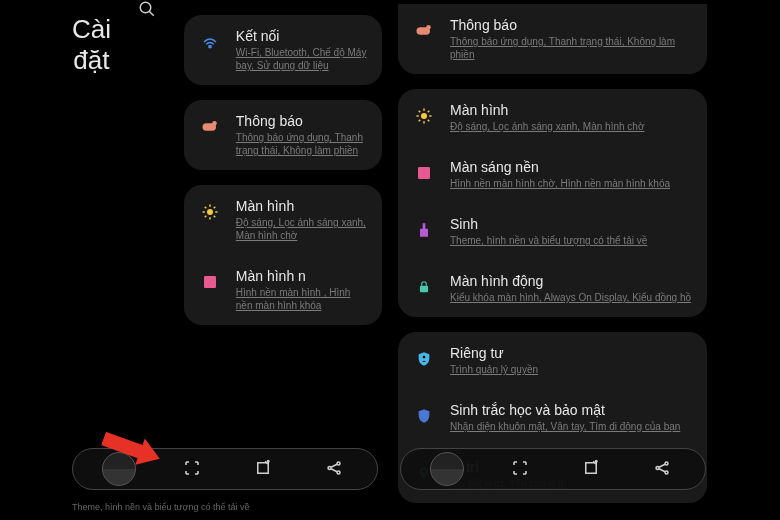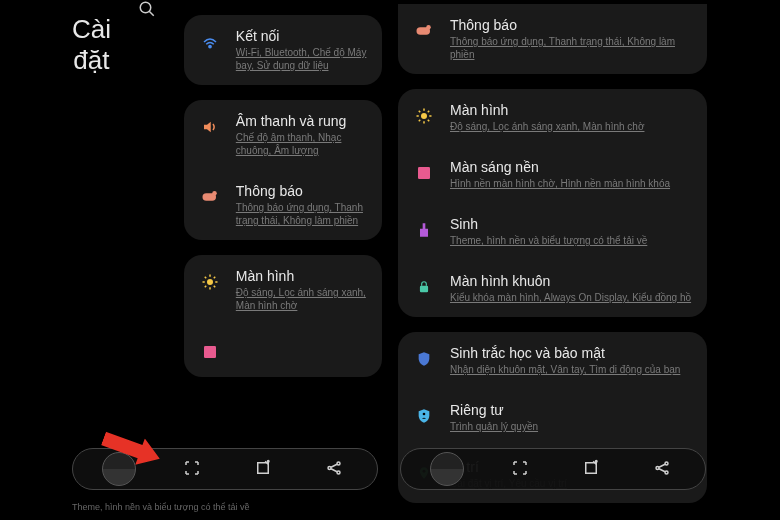--- a/index.html
+++ b/index.html
@@ -160,32 +160,20 @@
             </svg>
           </span>
         <div class="item-text">
           <div class="item-title">Kết nối</div>
           <div class="item-subtitle">Wi-Fi, Bluetooth, Chế độ Máy bay, Sử dụng dữ liệu</div>
         </div>
       </div>
     </div>
     <div class="group">
       <div class="item">
-        <span class="item-icon c-orange">
-            <svg width="18" height="18" viewBox="0 0 24 24" fill="currentColor">
-              <path d="M4 9v6h4l5 4V5L8 9H4z"></path>
-              <path d="M16 8 Q19 12 16 16" fill="none" stroke="currentColor" stroke-width="2"></path>
-            </svg>
-          </span>
-        <div class="item-text">
-          <div class="item-title">Âm thanh và rung</div>
-          <div class="item-subtitle">Chế độ âm thanh, Nhạc chuông, Âm lượng</div>
-        </div>
-      </div>
-      <div class="item">
         <span class="item-icon c-peach">
             <svg width="18" height="14" viewBox="0 0 24 18" fill="currentColor">
               <rect x="2" y="4" width="18" height="10" rx="5"></rect>
               <circle cx="18" cy="4" r="3"></circle>
             </svg>
           </span>
         <div class="item-text">
           <div class="item-title">Thông báo</div>
           <div class="item-subtitle">Thông báo ứng dụng, Thanh trạng thái, Không làm phiền</div>
         </div>
@@ -212,20 +200,24 @@
           <div class="item-title">Màn hình</div>
           <div class="item-subtitle">Độ sáng, Lọc ánh sáng xanh, Màn hình chờ</div>
         </div>
       </div>
       <div class="item">
         <span class="item-icon c-pink">
             <svg width="16" height="16" viewBox="0 0 24 24" fill="currentColor">
               <rect x="3" y="3" width="18" height="18" rx="2"></rect>
             </svg>
           </span>
+        <div class="item-text">
+          <div class="item-title">Màn hình n</div>
+          <div class="item-subtitle">Hình nền màn hình          , Hình nền màn hình khóa</div>
+        </div>
       </div>
     </div>
   </div>
 </div>
 
 <div class="phone-right">
   <div class="content">
     <div class="group" style="border-top-left-radius:0;border-top-right-radius:0;margin-top:0;">
       <div class="item">
         <span class="item-icon c-peach">
@@ -285,48 +277,48 @@
         </div>
       </div>
       <div class="item">
         <span class="item-icon c-teal">
             <svg width="14" height="16" viewBox="0 0 24 24" fill="currentColor">
               <rect x="5" y="10" width="14" height="11" rx="2"></rect>
               <path d="M8 10 V7 a4 4 0 0 1 8 0 V10" fill="none" stroke="currentColor" stroke-width="2"></path>
             </svg>
           </span>
         <div class="item-text">
-          <div class="item-title">Màn hình khuôn</div>
+          <div class="item-title">Màn hình động</div>
           <div class="item-subtitle">Kiểu khóa màn hình, Always On Display, Kiểu đồng hồ</div>
         </div>
       </div>
     </div>
     <div class="group">
-      <div class="item">
-        <span class="item-icon c-blue2">
-            <svg width="16" height="18" viewBox="0 0 24 24" fill="currentColor">
-              <path d="M12 2 L20 5 V11 C20 17 16 21 12 22 C8 21 4 17 4 11 V5 Z"></path>
-            </svg>
-          </span>
-        <div class="item-text">
-          <div class="item-title">Sinh trắc học và bảo mật</div>
-          <div class="item-subtitle">Nhận diện khuôn mặt, Vân tay, Tìm di động của bạn</div>
-        </div>
-      </div>
       <div class="item">
         <span class="item-icon c-cyan">
             <svg width="16" height="18" viewBox="0 0 24 24" fill="currentColor">
               <path d="M12 2 L20 5 V11 C20 17 16 21 12 22 C8 21 4 17 4 11 V5 Z"></path>
               <circle cx="12" cy="9" r="2" fill="#000"></circle>
               <path d="M9 16 Q12 13 15 16" fill="#000"></path>
             </svg>
           </span>
         <div class="item-text">
           <div class="item-title">Riêng tư</div>
           <div class="item-subtitle">Trình quản lý quyền</div>
+        </div>
+      </div>
+      <div class="item">
+        <span class="item-icon c-blue2">
+            <svg width="16" height="18" viewBox="0 0 24 24" fill="currentColor">
+              <path d="M12 2 L20 5 V11 C20 17 16 21 12 22 C8 21 4 17 4 11 V5 Z"></path>
+            </svg>
+          </span>
+        <div class="item-text">
+          <div class="item-title">Sinh trắc học và bảo mật</div>
+          <div class="item-subtitle">Nhận diện khuôn mặt, Vân tay, Tìm di động của bạn</div>
         </div>
       </div>
       <div class="item">
         <span class="item-icon c-green">
             <svg width="14" height="18" viewBox="0 0 24 24" fill="currentColor">
               <path d="M12 2 C8 2 5 5 5 9 C5 14 12 22 12 22 C12 22 19 14 19 9 C19 5 16 2 12 2 Z"></path>
               <circle cx="12" cy="9" r="2.5" fill="#000"></circle>
             </svg>
           </span>
         <div class="item-text">

